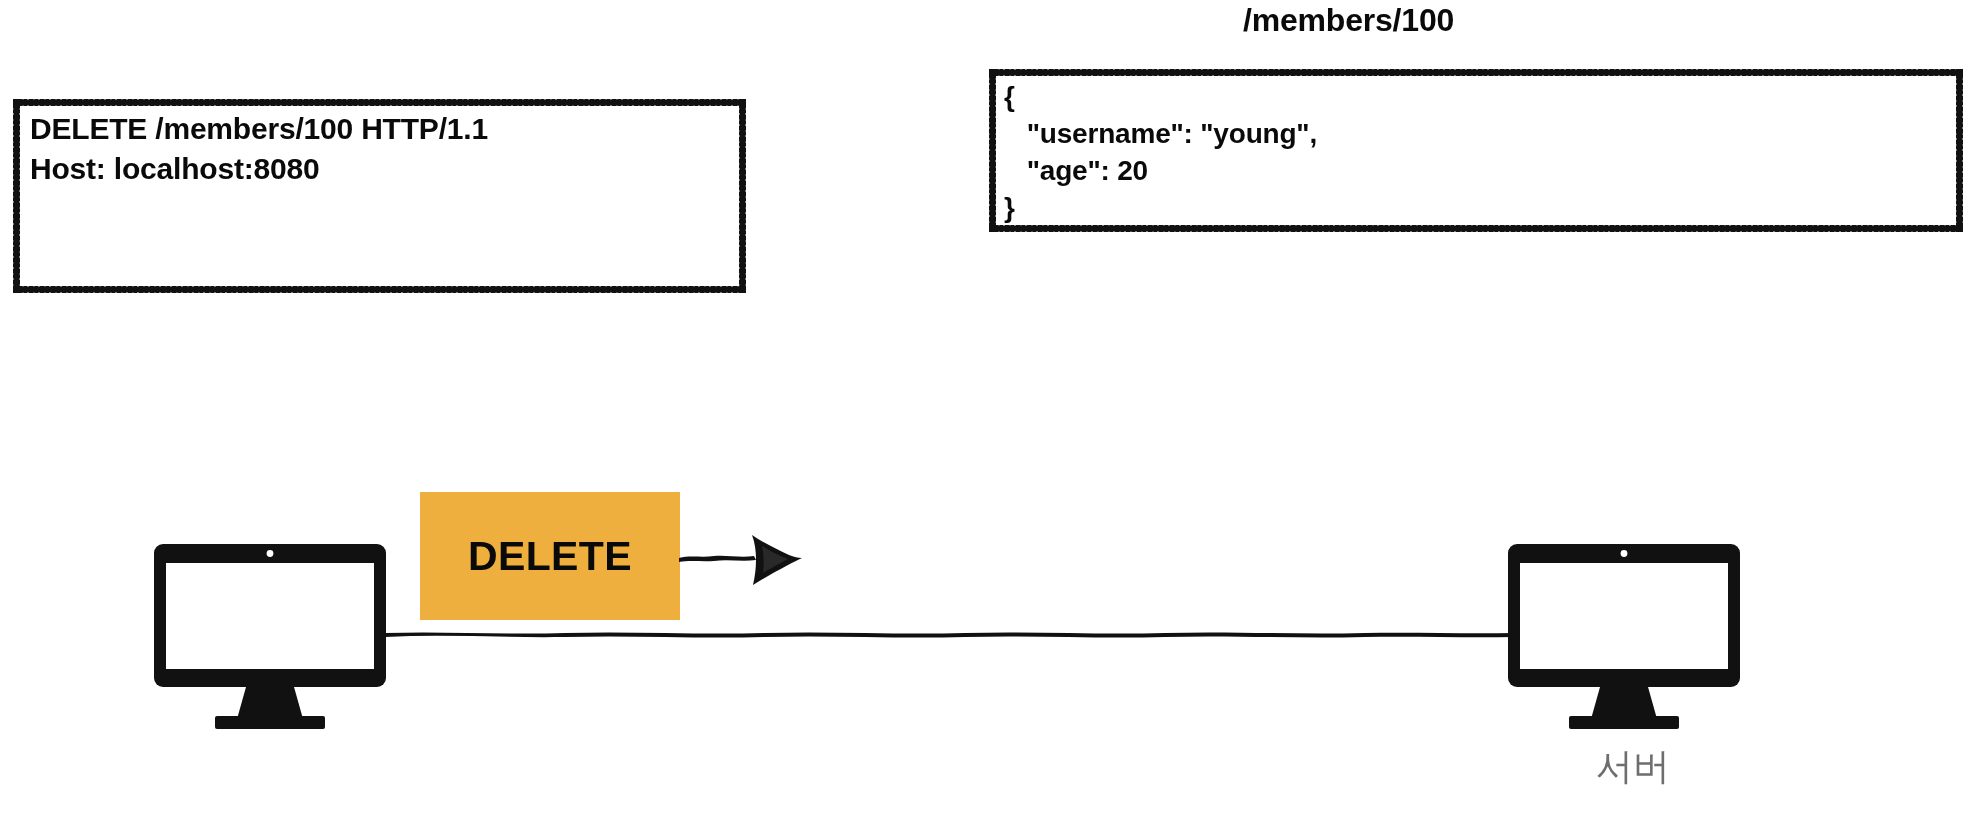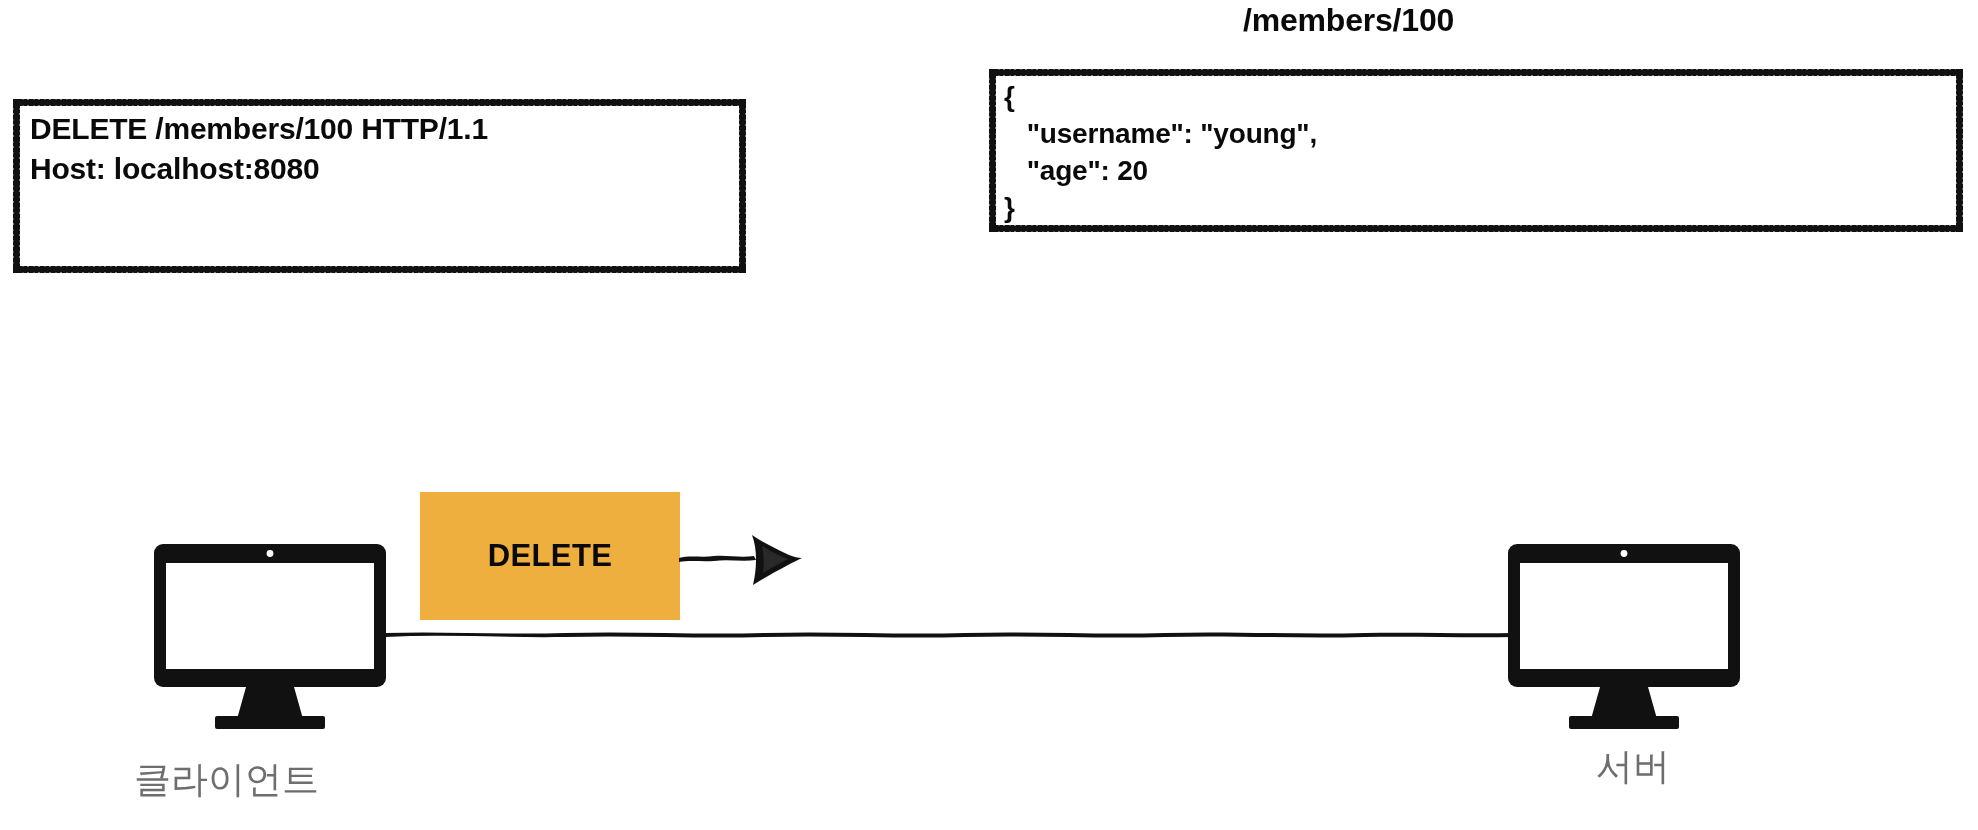--- a/index.html
+++ b/index.html
@@ -62,21 +62,21 @@
       rgba(17,17,17,.55) 3px, rgba(17,17,17,.55) 5px,
       rgba(17,17,17,1) 5px, rgba(17,17,17,1) 9px,
       rgba(17,17,17,.75) 9px, rgba(17,17,17,.75) 11px);
   }
 
   
   #request-box {
     left: 14px;
     top: 100px;
     width: 731px;
-    height: 172px;
+    height: 192px;
   }
   #request-box .body {
     position: absolute;
     left: 16px;
     top: 9px;
     right: 10px;
   }
   .req-line {
     font-size: 30px;
     font-weight: bold;
@@ -123,21 +123,21 @@
     position: absolute;
     left: 420px;
     top: 492px;
     width: 260px;
     height: 128px;
     display: flex;
     align-items: center;
     justify-content: center;
   }
   #method-badge-label {
-    font-size: 31px;
+    font-size: 41px;
     font-weight: bold;
     color: #0a0a0a;
     letter-spacing: 0.4px;
     text-align: center;
   }
 
   
   #request-arrow {
     position: absolute;
     left: 676px;
@@ -229,16 +229,15 @@
   </svg>
 
   <svg class="monitor" id="server-monitor" viewBox="0 0 232 188">
     <rect x="0" y="0" width="232" height="143" rx="9" fill="#111111"></rect>
     <rect x="12" y="19" width="208" height="106" fill="#ffffff"></rect>
     <circle cx="116" cy="9.5" r="3.4" fill="#ffffff"></circle>
     <path d="M92,143 L140,143 L149,175 L83,175 Z" fill="#111111"></path>
     <rect x="61" y="172" width="110" height="13" rx="2" fill="#111111"></rect>
   </svg>
 
-  <div class="node-label" id="client-label" style="color: rgb(110, 110, 110);">클라이언트</div>
   <div class="node-label" id="server-label" style="color: rgb(110, 110, 110);">서버</div>
 
 </div>
 
 </body></html>

